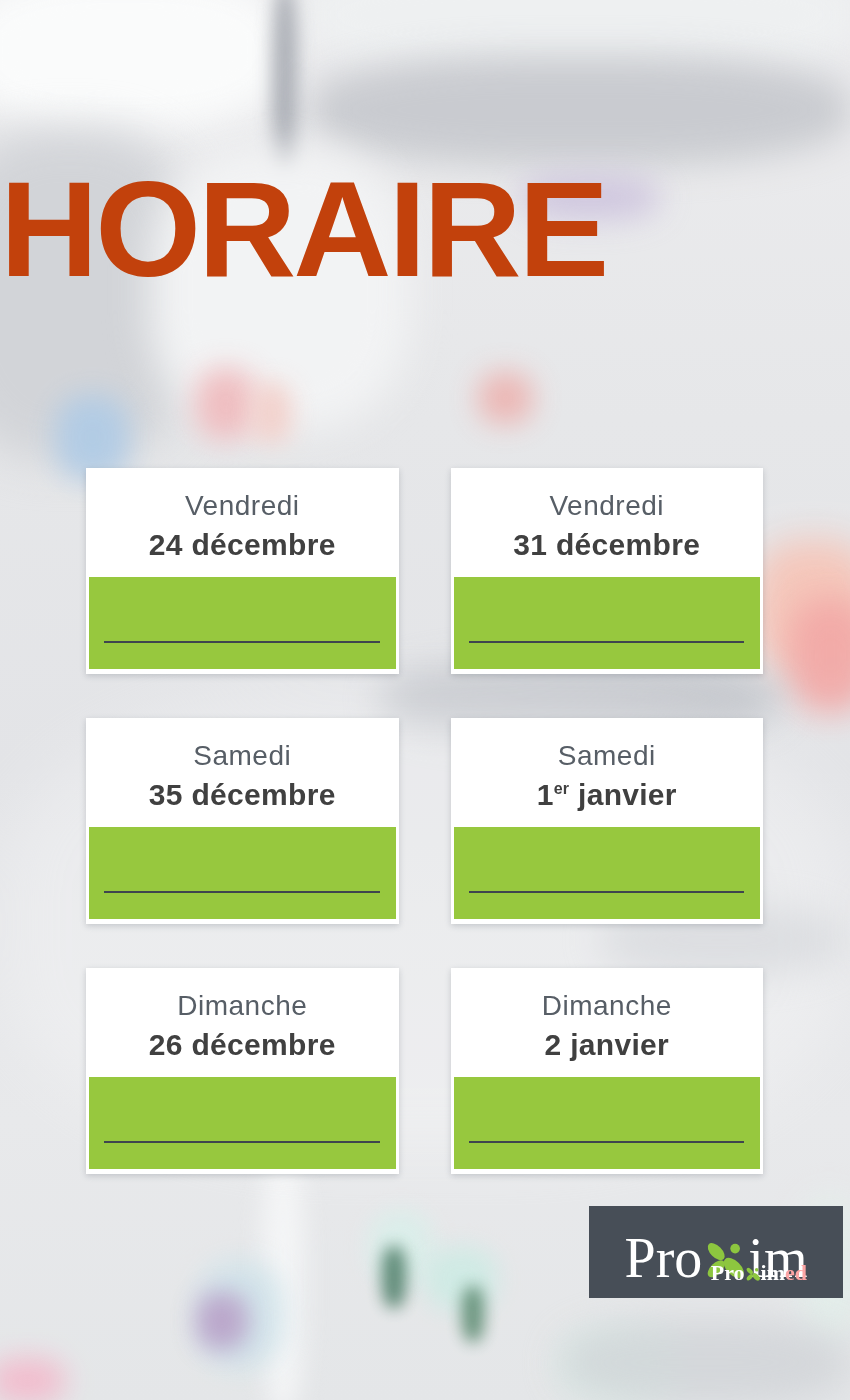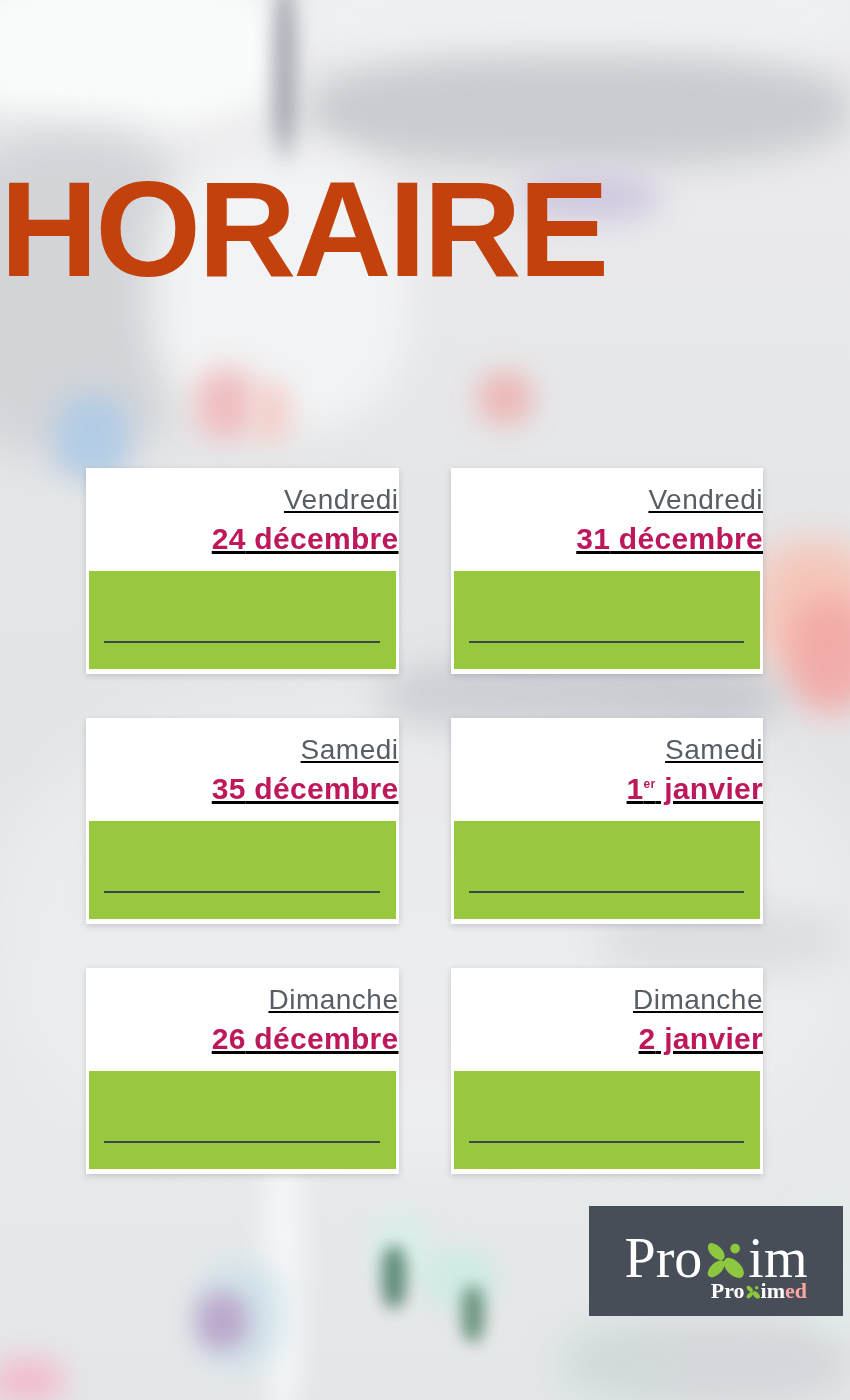--- a/index.html
+++ b/index.html
@@ -22,34 +22,34 @@
   .cards{
     position:absolute;left:86px;top:468px;width:677px;
     display:grid;grid-template-columns:1fr 1fr;column-gap:52px;row-gap:44px;
   }
   .card{
     height:206px;background:#ffffff;display:flex;flex-direction:column;
     box-shadow:0 2px 6px rgba(60,70,82,0.22);
   }
   .card-head{
     height:103px;flex:0 0 auto;display:flex;flex-direction:column;
-    align-items:flex-end;justify-content:center;text-decoration:underline;
+    align-items:center;justify-content:center;padding-top:6px;
   }
   .day{font-size:28px;color:#575e66;letter-spacing:0.5px;}
-  .date{font-size:30px;font-weight:bold;color:#be185d;margin-top:6px;letter-spacing:0.3px;}
-  .date sup{font-size:12px;line-height:0;}
+  .date{font-size:30px;font-weight:bold;color:#404040;margin-top:6px;letter-spacing:0.3px;}
+  .date sup{font-size:16px;line-height:0;}
   .card-green{
     flex:1;margin:0 3px 5px 3px;background:#97c83e;position:relative;
   }
   .write-line{
     position:absolute;left:15px;right:16px;bottom:26px;height:2px;background:#3e454e;
   }
   
   .logo-box{
-    position:absolute;left:589px;top:1206px;width:254px;height:110px;
+    position:absolute;left:589px;top:1206px;width:254px;height:92px;
     background:#474e57;color:#ffffff;
   }
   .brand{
     position:absolute;top:24px;left:0;width:100%;
     display:flex;align-items:center;justify-content:center;
     font-family:"Liberation Serif", serif;font-size:56px;line-height:1;
   }
   .brand .flower{width:44px;height:44px;margin:0 1px;transform:translateY(2px);}
   .subbrand{
     position:absolute;right:36px;bottom:14px;

